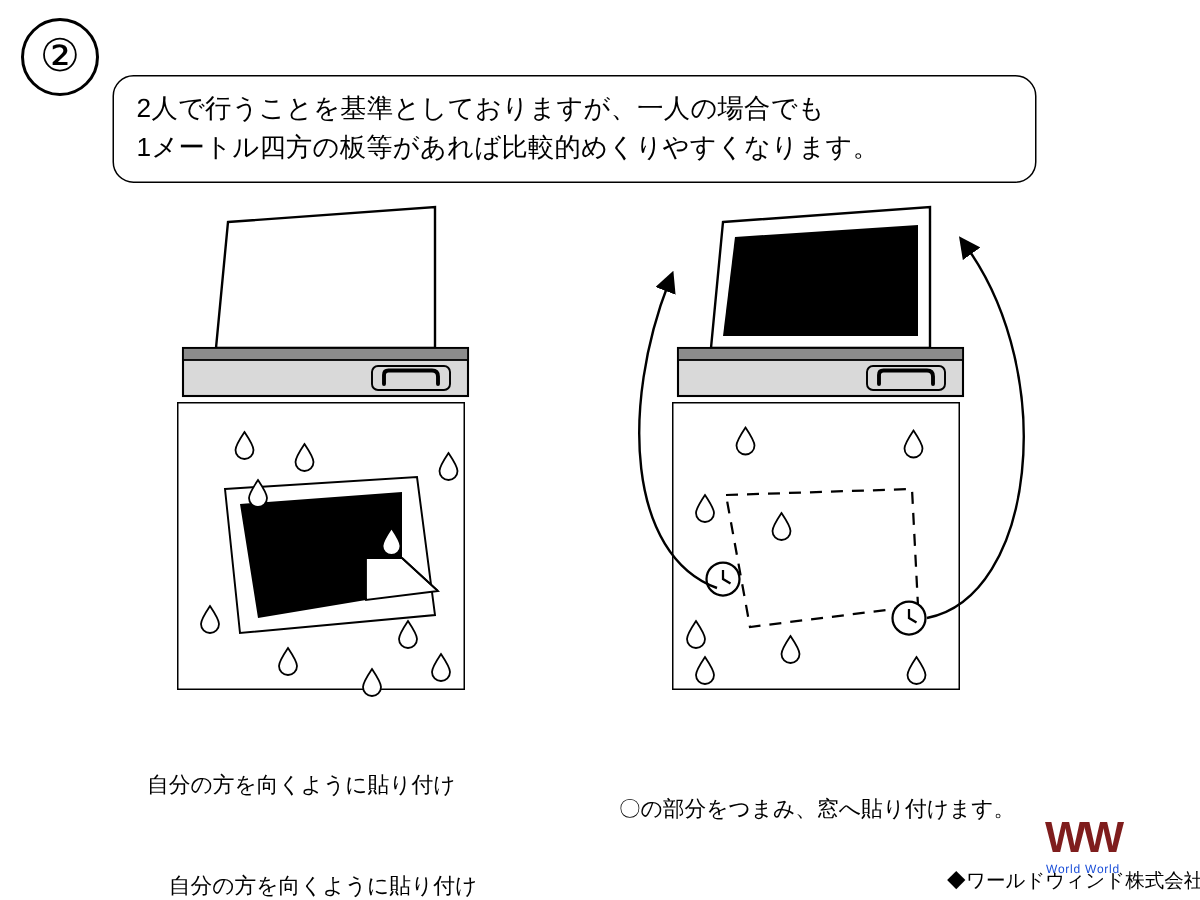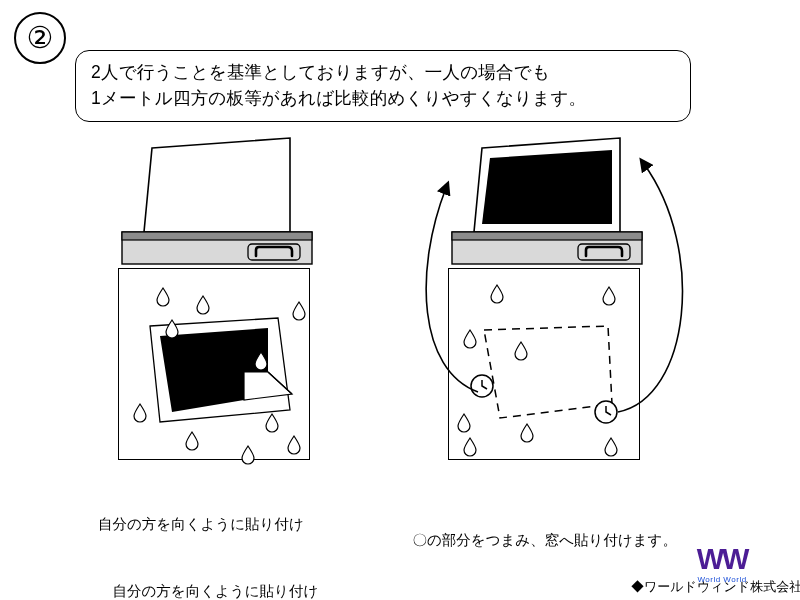--- a/index.html
+++ b/index.html
@@ -72,21 +72,21 @@
   
   .logo {
     position:absolute;
     left:662px; top:545px;
     width:120px;
     text-align:center;
   }
   .logo-ww {
     font-size:29px;
     font-weight:bold;
-    color:#4c1d95;
+    color:#7f1d1d;
     letter-spacing:-2px;
     line-height:1;
     font-family:"Liberation Sans", sans-serif;
   }
   .logo-sub {
     font-size:8px;
     color:#1b4fd8;
     letter-spacing:0.5px;
     margin-top:1px;
   }

